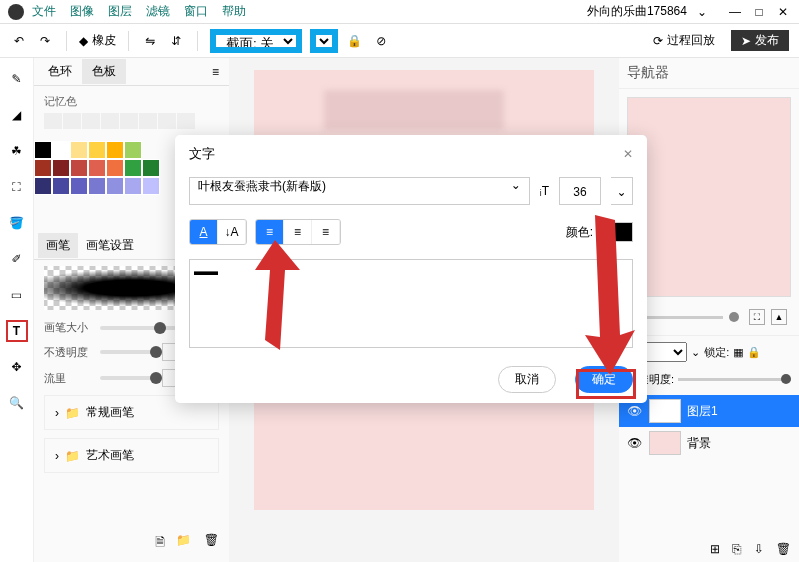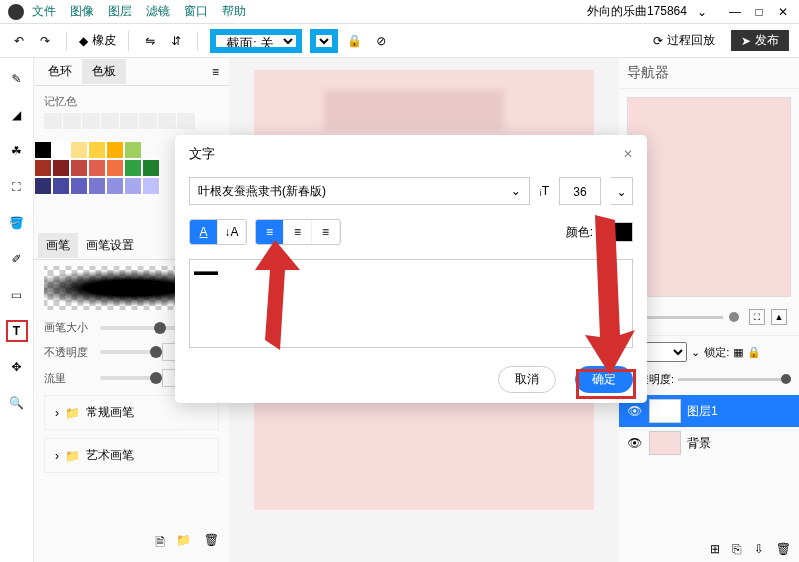--- a/index.html
+++ b/index.html
@@ -80,21 +80,21 @@
 .layer .eye { width: 16px; }
 .layer .thumb { width: 32px; height: 24px; background: #f8dcdc; border: 1px solid #ccc; }
 .layer.active .thumb { background: #fff; }
 .layer-foot { margin-top: auto; padding: 6px 8px; display: flex; gap: 12px; justify-content: flex-end; }
 
 .dialog { position: absolute; top: 135px; left: 175px; width: 472px; height: 268px; background: #fff; box-shadow: 0 4px 20px rgba(0,0,0,0.2); border-radius: 5px; display: flex; flex-direction: column; z-index: 100; }
 .dialog .dlg-head { display: flex; padding: 10px 14px 6px; align-items: center; }
 .dialog .dlg-head .title { font-size: 13px; }
 .dialog .close { margin-left: auto; cursor: pointer; color: #888; }
 .dialog .dlg-row1 { display: flex; align-items: center; padding: 8px 14px; gap: 10px; }
-.dialog .font-select { flex: 1; height: 28px; border: 1px solid #ccc; padding: 0 8px; display: flex; align-items: center; position: relative; }
+.dialog .font-select { flex: 1; height: 28px; border: 1px solid #ccc; padding: 0 8px; display: flex; position: relative; }
 .dialog .font-select .dd { margin-left: auto; }
 .dialog .size-box { width: 42px; height: 28px; border: 1px solid #ccc; text-align: center; line-height: 28px; }
 .dialog .size-dd { width: 22px; height: 28px; border: 1px solid #ccc; border-left: none; line-height: 28px; text-align: center; }
 .dialog .dlg-row2 { display: flex; align-items: center; padding: 6px 14px; gap: 8px; }
 .btn-grp { display: flex; border: 1px solid #ccc; border-radius: 3px; overflow: hidden; }
 .btn-grp .b { width: 28px; height: 24px; display: flex; align-items: center; justify-content: center; cursor: pointer; border-right: 1px solid #eee; }
 .btn-grp .b.active { background: #1e7dff; color: #fff; }
 .color-lbl { margin-left: auto; }
 .color-chip { width: 26px; height: 20px; background: #000; border: 1px solid #ccc; margin-left: 6px; }
 .dialog textarea { margin: 8px 14px; flex: 1; border: 1px solid #ccc; padding: 4px; resize: none; font-size: 12px; }

